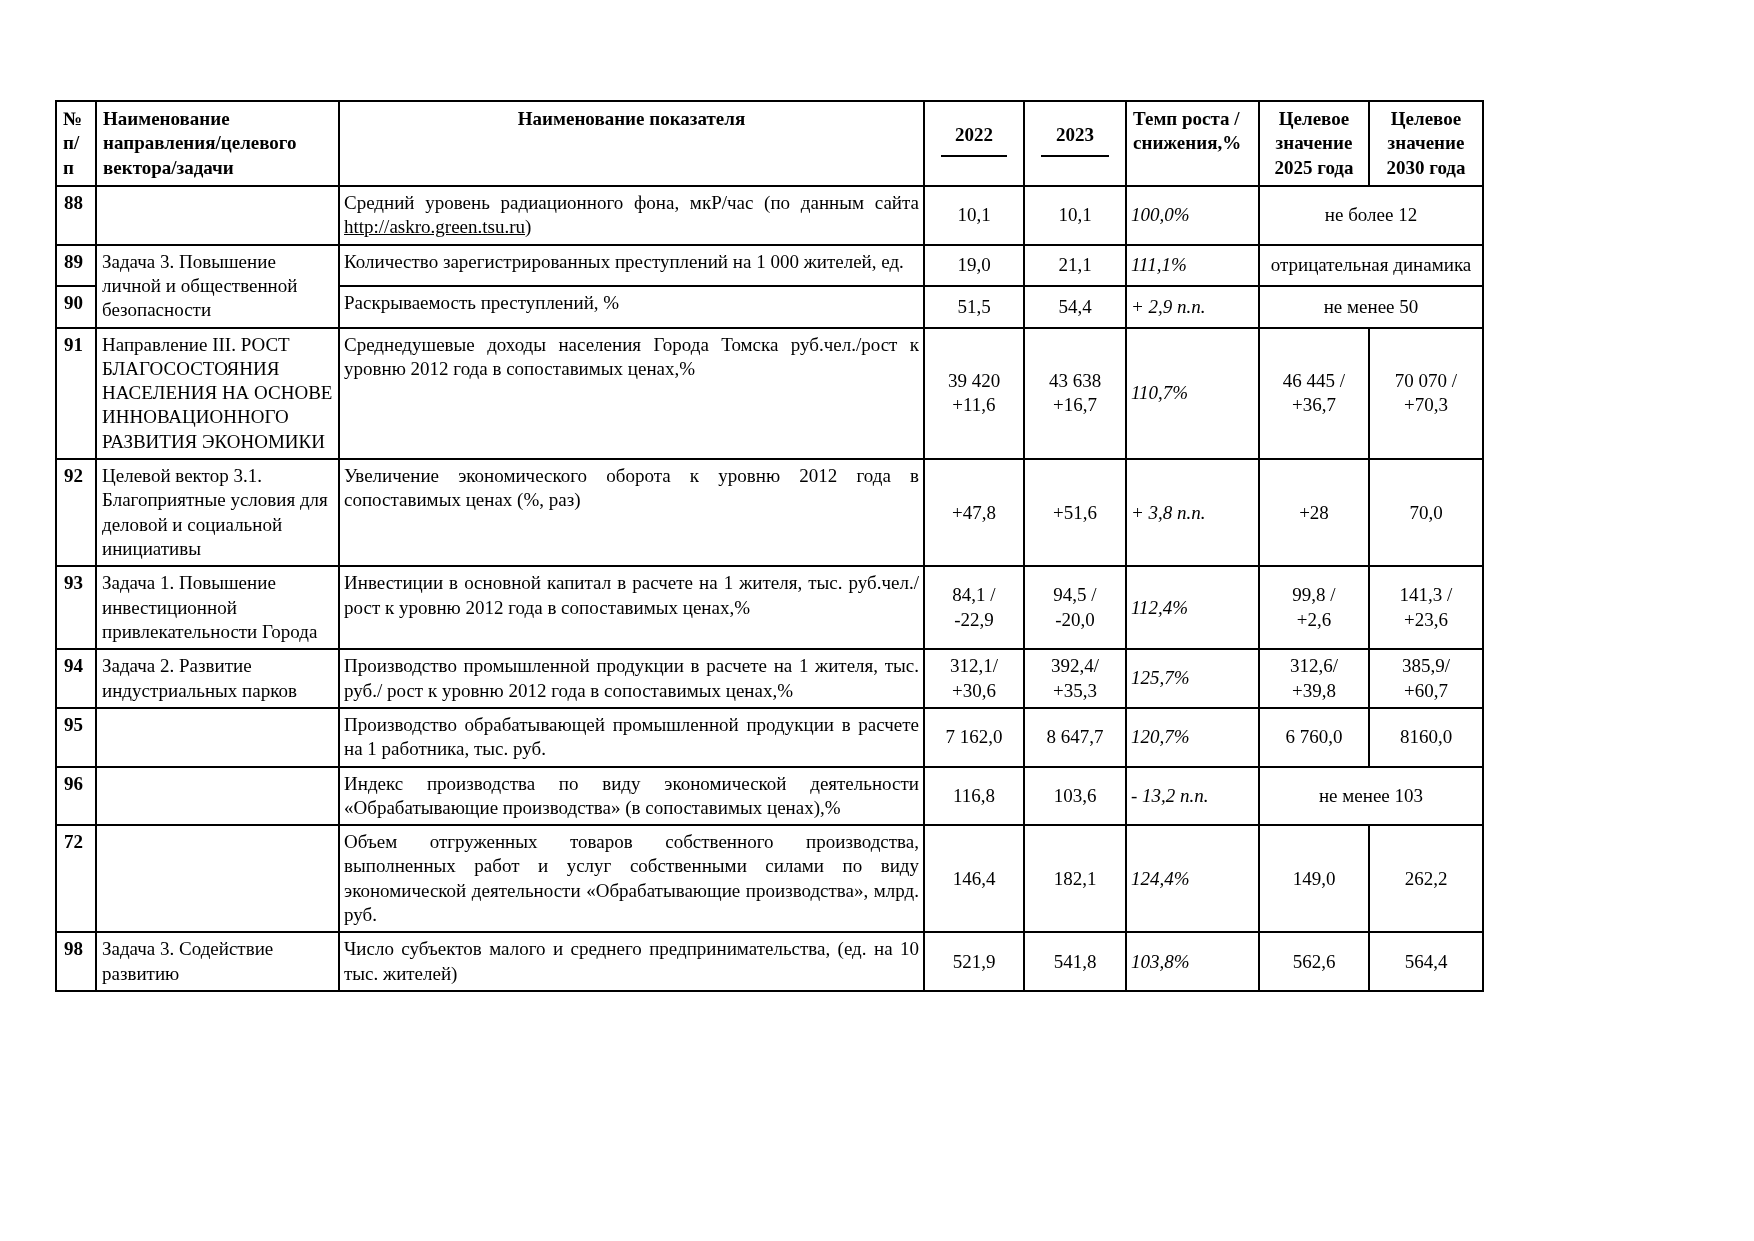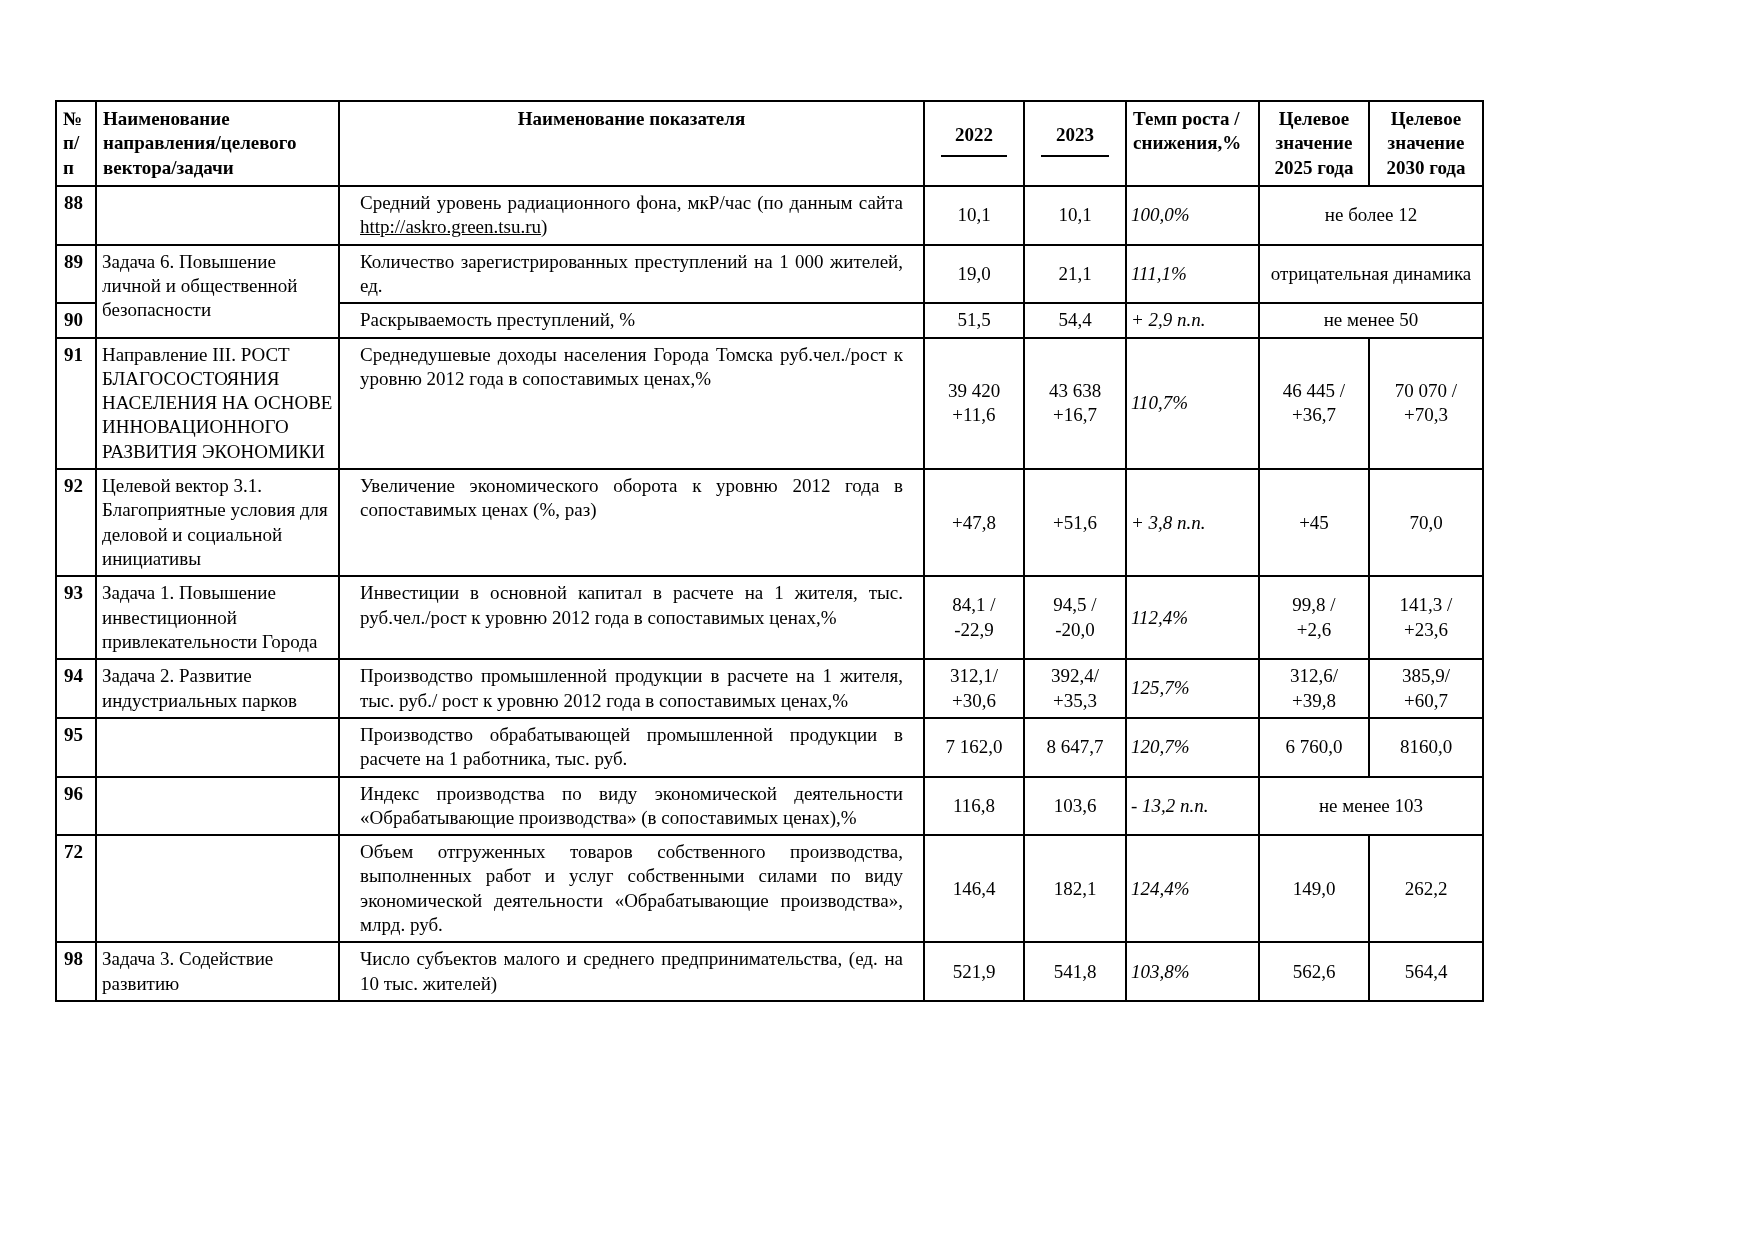--- a/index.html
+++ b/index.html
@@ -30,21 +30,21 @@
   th { font-weight: bold; text-align: left; padding: 5px 6px; }
   th.c-ind, th.c-target { text-align: center; margin-top: 16px; }
   th.c-year { padding: 16px; text-align: center; }
   .year-box {
     border-bottom: 2px solid #000;
     padding: 5px 0 8px;
     text-align: center;
   }
   td.num  { padding: 4px 4px 4px 7px; font-weight: bold; }
   td.name { padding: 4px 5px; }
-  td.ind  { padding: 4px 20px; text-align: justify; }
+  td.ind  { padding: 4px 4px; text-align: justify; }
   td.val  { vertical-align: middle; text-align: center; padding: 4px 4px; }
   td.growth {
     vertical-align: middle; text-align: left;
     font-style: italic; padding: 4px 4px;
   }
   .pre { white-space: pre-line; }
   .doc-link { text-decoration: underline; cursor: pointer; }
 </style>
 </head>
 <body>
@@ -90,21 +90,21 @@
           <td class="num">88</td>
           <td class="name"></td>
           <td class="ind">Средний уровень радиационного фона, мкР/час (по данным сайта <span class="doc-link">http://askro.green.tsu.ru</span>)</td>
           <td class="val pre">10,1</td>
           <td class="val pre">10,1</td>
           <td class="growth">100,0%</td>
           <td class="val" colspan="2">не более 12</td>
         </tr>
         <tr>
           <td class="num">89</td>
-          <td class="name" rowspan="2">Задача 6.  Повышение личной и общественной безопасности</td>
+          <td class="name" rowspan="2">Задача 3.  Повышение личной и общественной безопасности</td>
           <td class="ind">Количество зарегистрированных преступлений на 1 000 жителей, ед.</td>
           <td class="val pre">19,0</td>
           <td class="val pre">21,1</td>
           <td class="growth">111,1%</td>
           <td class="val" colspan="2">отрицательная динамика</td>
         </tr>
         <tr>
           <td class="num">90</td>
           <td class="ind">Раскрываемость преступлений, %</td>
           <td class="val pre">51,5</td>
@@ -126,21 +126,21 @@
           <td class="val pre">70 070 /
 +70,3</td>
         </tr>
         <tr>
           <td class="num">92</td>
           <td class="name">Целевой вектор  3.1. Благоприятные условия для деловой и социальной инициативы</td>
           <td class="ind">Увеличение экономического оборота к уровню 2012 года в сопоставимых ценах (%, раз)</td>
           <td class="val pre">+47,8</td>
           <td class="val pre">+51,6</td>
           <td class="growth">+ 3,8 п.п.</td>
-          <td class="val pre">+45</td>
+          <td class="val pre">+28</td>
           <td class="val pre">70,0</td>
         </tr>
         <tr>
           <td class="num">93</td>
           <td class="name">Задача 1. Повышение инвестиционной привлекательности Города</td>
           <td class="ind">Инвестиции в основной капитал в расчете на 1 жителя, тыс. руб.чел./рост к уровню 2012 года в сопоставимых ценах,%</td>
           <td class="val pre">84,1 /
 -22,9</td>
           <td class="val pre">94,5 /
 -20,0</td>

